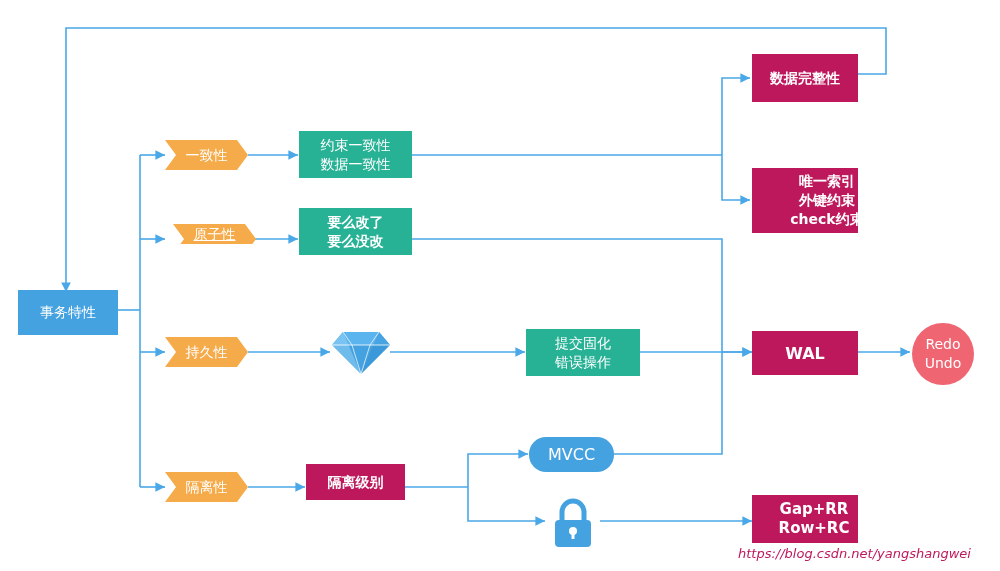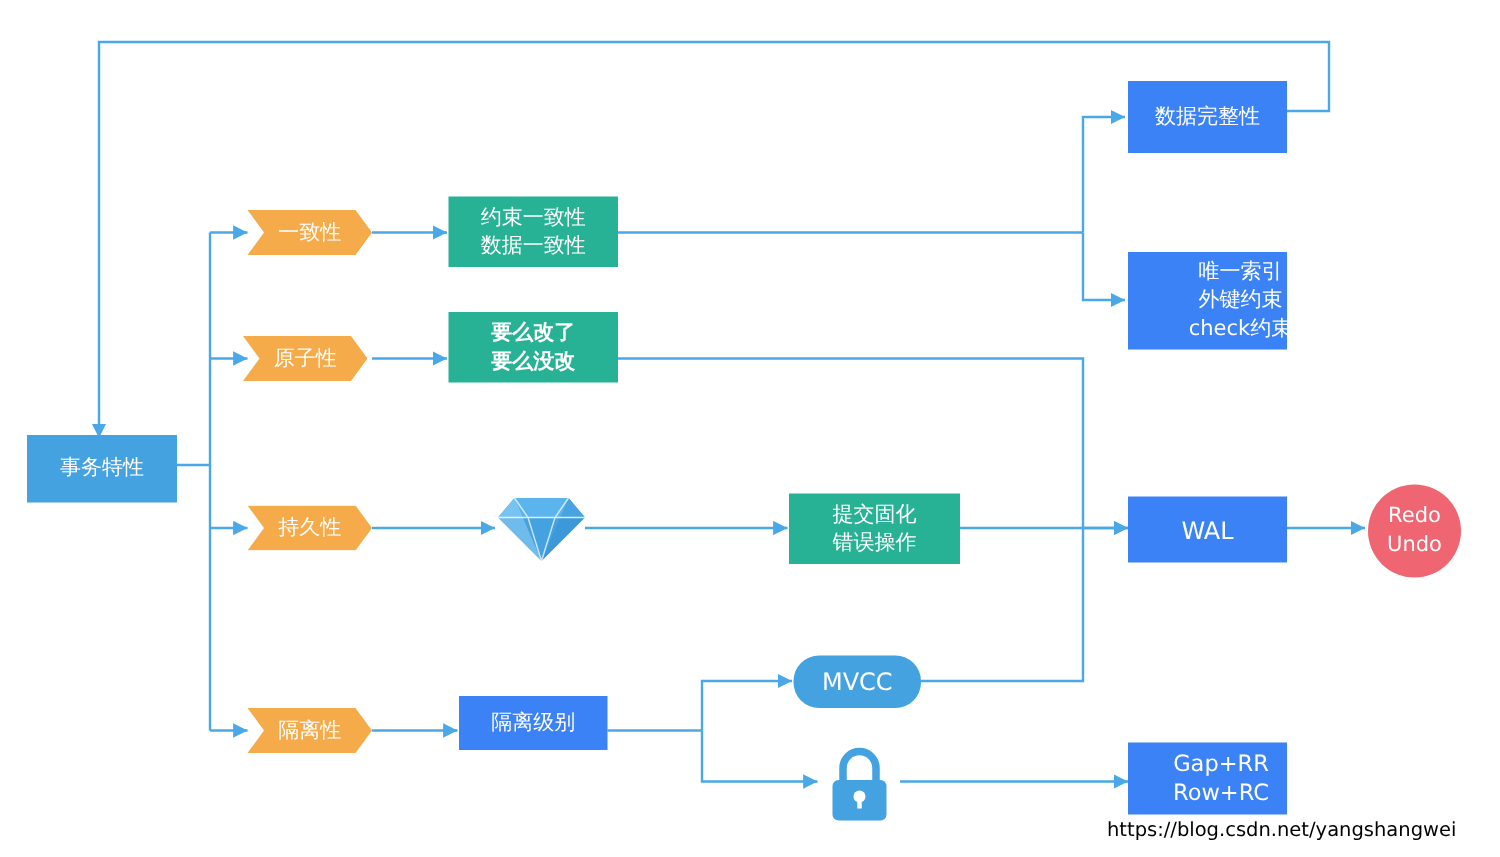--- a/index.html
+++ b/index.html
@@ -19,30 +19,31 @@
     align-items:center;
     justify-content:center;
     color:#ffffff;
     font-size:14px;
     line-height:19px;
     text-align:center;
     white-space:pre;
   }
   .node .ln{display:block;}
   .blue{background:#45a2e0;}
-  .orange{background:#3b82f6;}
+  .orange{background:#be185d;font-weight:bold;}
   .teal{background:#27b195;}
   .pink{background:#ef6572;border-radius:50%;}
   .banner{background:#f6ab4a;}
   .watermark{
     position:absolute;
-    color:#000000;
+    color:#be185d;
     font-size:13px;
     font-family:"DejaVu Sans","Liberation Sans",sans-serif;
     white-space:nowrap;
+    font-style:italic;
   }
   .gem,.lock{position:absolute;}
 </style>
 </head>
 <body>
 
 <svg id="canvas" viewBox="0 0 1000 571">
   <defs>
     <marker id="arrow" markerWidth="7" markerHeight="7" refX="6" refY="3" orient="auto">
       <path d="M0,0 L6,3 L0,6 z" fill="#4aa8e8"></path>
@@ -91,21 +92,21 @@
   </g>
 </svg>
 
 <div class="node blue" style="left:18px;top:290px;width:100px;height:45px;">
   <span class="ln">事务特性</span>
 </div>
 
 <div class="node banner" style="left:165px;top:140px;width:83px;height:30px;clip-path:polygon(0 0,72px 0,83px 15px,72px 30px,0 30px,11px 15px);">
   <span class="ln">一致性</span>
 </div>
-<div class="node banner" style="left:162px;top:224px;width:83px;height:30px;clip-path:polygon(0 0,72px 0,83px 15px,72px 30px,0 30px,11px 15px);">
+<div class="node banner" style="left:173px;top:224px;width:83px;height:20px;clip-path:polygon(0 0,72px 0,83px 15px,72px 30px,0 30px,11px 15px);text-decoration:underline;">
   <span class="ln">原子性</span>
 </div>
 <div class="node banner" style="left:165px;top:337px;width:83px;height:30px;clip-path:polygon(0 0,72px 0,83px 15px,72px 30px,0 30px,11px 15px);">
   <span class="ln">持久性</span>
 </div>
 <div class="node banner" style="left:165px;top:472px;width:83px;height:30px;clip-path:polygon(0 0,72px 0,83px 15px,72px 30px,0 30px,11px 15px);">
   <span class="ln">隔离性</span>
 </div>
 
 <div class="node teal" style="left:299px;top:131px;width:113px;height:47px;">

